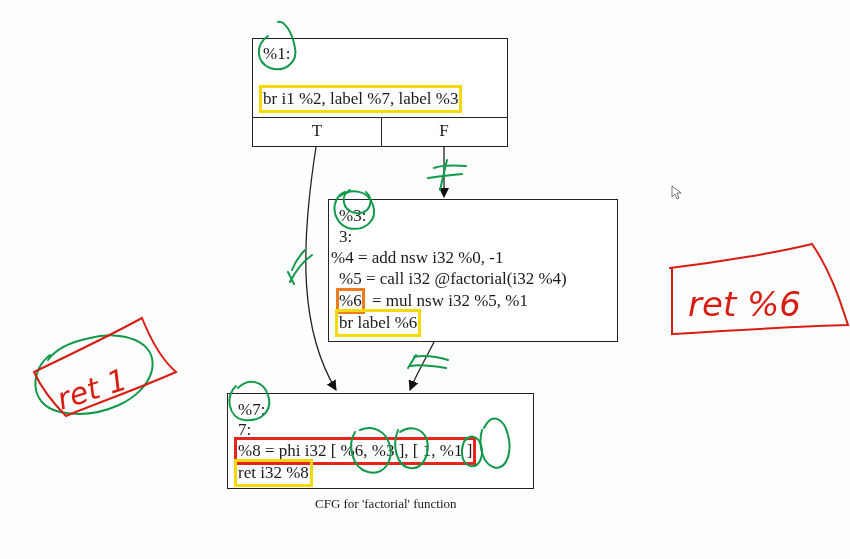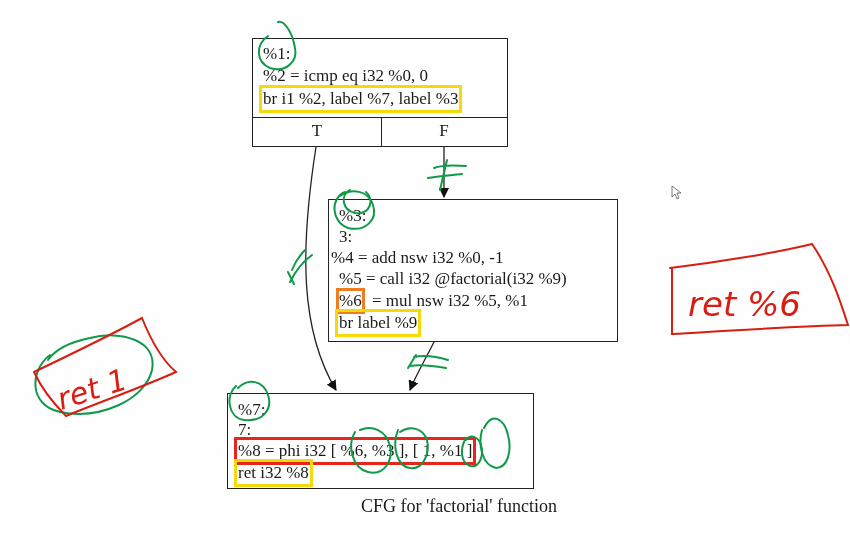--- a/index.html
+++ b/index.html
@@ -5,43 +5,42 @@
   html, body { margin:0; padding:0; background:#fefefe; }
   body { width:850px; height:559px; position:relative; overflow:hidden;
          font-family:"Liberation Serif", "DejaVu Serif", serif; color:#1a1a1a; }
   .node { position:absolute; border:1.5px solid #222; background:#fff; box-sizing:border-box; }
   .line { position:absolute; font-size:17px; line-height:20px; white-space:nowrap; }
   .hl-yellow { outline:3px solid #f5d90a; outline-offset:1px; }
   .hl-orange { outline:3px solid #ee7d22; outline-offset:0px; }
   .hl-red { outline:3px solid #e8241c; outline-offset:1px; }
   .port { position:absolute; font-size:17px; text-align:center; line-height:28px; }
   svg.overlay { position:absolute; left:0; top:0; }
-  .caption { position:absolute; font-size:18px;margin-left:46px; }
+  .caption { position:absolute; font-size:13px; }
 </style>
 </head>
 <body>
 
 <div class="node" style="left:252px;top:38px;width:256px;height:109px;">
   <div class="line" style="left:10px;top:5px;">%1:</div>
-  <div class="line" style="left:10px;top:27px;">%2 = icmp eq i32 %0, 0</div>
   <div class="line hl-yellow" style="left:10px;top:50px;">br i1 %2, label %7, label %3</div>
   <div style="position:absolute;left:0;right:0;top:78px;border-top:1.5px solid #222;"></div>
   <div style="position:absolute;left:128px;top:78px;bottom:0;border-left:1.5px solid #222;"></div>
   <div class="port" style="left:0;width:128px;top:78px;">T</div>
   <div class="port" style="left:128px;width:126px;top:78px;">F</div>
 </div>
 
 <div class="node" style="left:328px;top:199px;width:290px;height:143px;">
   <div class="line" style="left:10px;top:6px;">%3:</div>
   <div class="line" style="left:10px;top:27px;">3:</div>
   <div class="line" style="left:2px;top:48px;">%4 = add nsw i32 %0, -1</div>
-  <div class="line" style="left:10px;top:69px;">%5 = call i32 @factorial(i32 %9)</div>
+  <div class="line" style="left:10px;top:69px;">%5 = call i32 @factorial(i32 %4)</div>
   <div class="line hl-orange" style="left:10px;top:91px;">%6</div>
   <div class="line" style="left:43px;top:91px;">= mul nsw i32 %5, %1</div>
-  <div class="line hl-yellow" style="left:10px;top:113px;">br label %9</div>
+  <div class="line hl-yellow" style="left:10px;top:113px;">br label %6</div>
 </div>
 
 <div class="node" style="left:227px;top:393px;width:307px;height:96px;">
   <div class="line" style="left:10px;top:6px;">%7:</div>
   <div class="line" style="left:10px;top:26px;">7:</div>
   <div class="line hl-red" style="left:10px;top:47px;">%8 = phi i32 [ %6, %3 ], [ 1, %1 ]</div>
   <div class="line hl-yellow" style="left:10px;top:69px;text-align:right;">ret i32 %8</div>
 </div>
 
 <div class="caption" style="left:315px;top:496px;">CFG for 'factorial' function</div>

